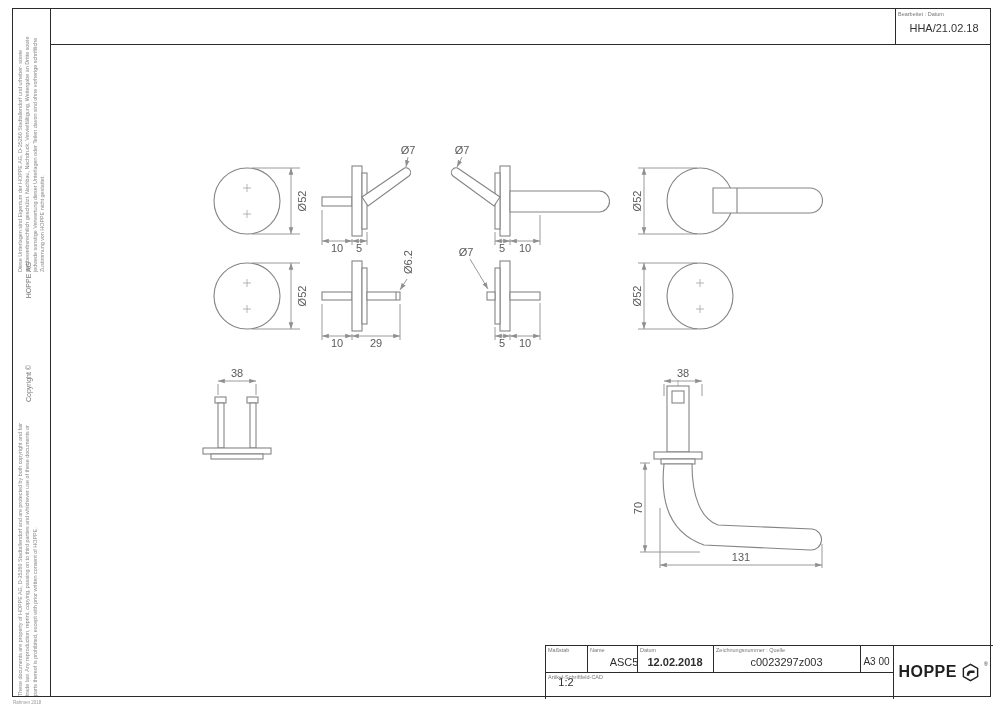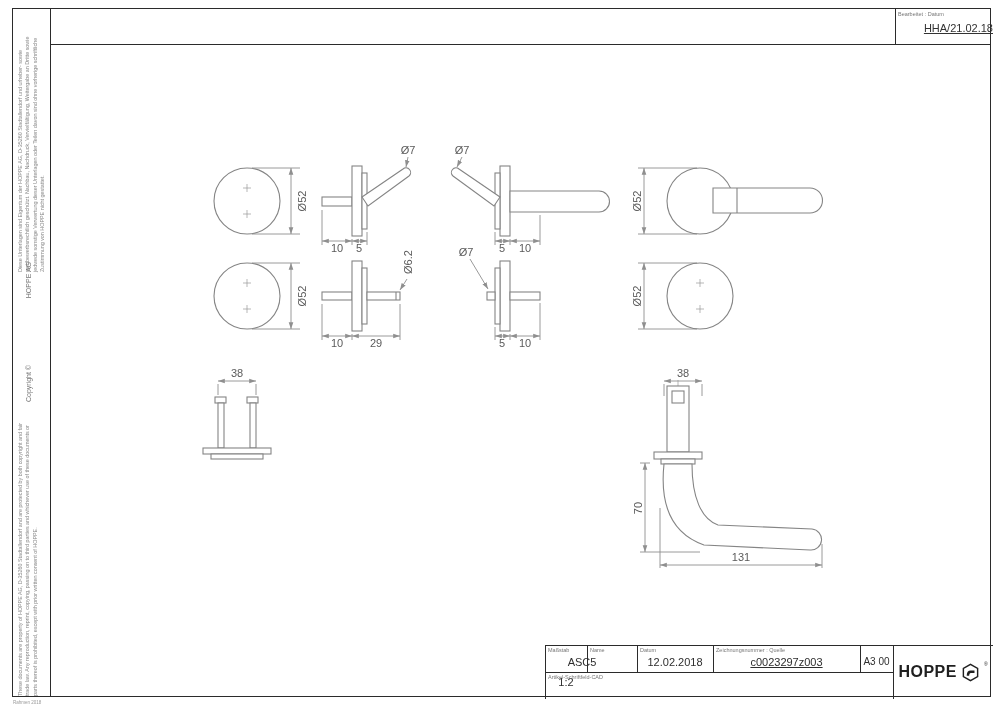--- a/index.html
+++ b/index.html
@@ -5,22 +5,22 @@
   html,body{margin:0;padding:0;background:#fff;}
   .page{position:relative;width:1000px;height:707px;background:#fff;overflow:hidden;
         font-family:"Liberation Sans",sans-serif;color:#222;}
   .outer-frame{position:absolute;left:12px;top:8px;width:979px;height:689px;
         border:1.6px solid #2b2b2b;box-sizing:border-box;}
   .hline,.vline{position:absolute;background:#2b2b2b;}
   
   .title-text{position:absolute;left:58px;top:8px;width:800px;height:36px;line-height:36px;
         font-size:15.5px;letter-spacing:.3px;color:#1c1c1c;}
   .meta-label{position:absolute;left:898px;top:11px;font-size:5.5px;color:#777;}
-  .meta-value{position:absolute;left:895px;top:22px;width:98px;text-align:right;
-        font-size:11px;color:#333;text-decoration:underline;}
+  .meta-value{position:absolute;left:895px;top:22px;width:98px;text-align:center;
+        font-size:11px;color:#333;}
   
   .rot{position:absolute;transform-origin:0 0;transform:rotate(-90deg);color:#8a8a8a;}
   .note-de{left:17px;top:272px;width:252px;font-size:5.4px;line-height:1.35;}
   .note-en{left:17px;top:696px;width:278px;font-size:5.4px;line-height:1.35;}
   .copyright-line{left:25px;top:402px;width:140px;font-size:7px;color:#777;
         display:flex;justify-content:space-between;}
   .frame-note{position:absolute;left:13px;top:699.5px;font-size:4.5px;color:#9a9a9a;}
   
   .drawing{position:absolute;left:50px;top:44px;width:943px;height:601px;}
   .p{stroke:#858585;stroke-width:1.1;fill:#fff;}
@@ -192,25 +192,25 @@
   <div class="vline" style="left:545px;top:645px;width:1.2px;height:54px;"></div>
   <div class="vline" style="left:587px;top:645px;width:1px;height:27px;"></div>
   <div class="vline" style="left:637px;top:645px;width:1px;height:27px;"></div>
   <div class="vline" style="left:713px;top:645px;width:1px;height:27px;"></div>
   <div class="vline" style="left:860px;top:645px;width:1px;height:27px;"></div>
   <div class="vline" style="left:893px;top:645px;width:1.2px;height:54px;"></div>
 
   <div class="tb-label" style="left:548px;top:647px;">Maßstab</div>
   <div class="tb-value tb-center" style="left:545px;top:656px;width:42px;margin-top:20px;">1:2</div>
   <div class="tb-label" style="left:590px;top:647px;">Name</div>
-  <div class="tb-value tb-center" style="left:557px;top:656px;width:50px;">ASC5</div>
+  <div class="tb-value tb-center" style="left:599px;top:656px;width:50px;">ASC5</div>
   <div class="tb-label" style="left:640px;top:647px;">Datum</div>
-  <div class="tb-value tb-center" style="left:637px;top:656px;width:76px;">12.02.2018</div>
+  <div class="tb-value tb-center" style="left:637px;top:656px;width:76px;font-weight:bold;">12.02.2018</div>
   <div class="tb-label" style="left:716px;top:647px;">Zeichnungsnummer : Quelle</div>
-  <div class="tb-value tb-center" style="left:713px;top:656px;width:147px;text-decoration:underline;">c0023297z003</div>
+  <div class="tb-value tb-center" style="left:713px;top:656px;width:147px;">c0023297z003</div>
   <div class="tb-value tb-center" style="left:860px;top:656px;width:33px;font-size:10px;">A3 00</div>
   <div class="tb-label" style="left:548px;top:674px;">Artikel-Schriftfeld-CAD</div>
 
   <div class="logo">
     <span class="logo-text">HOPPE</span>
     <svg width="19" height="19" viewBox="0 0 20 20">
       <polygon points="10,1.5 17.5,5.75 17.5,14.25 10,18.5 2.5,14.25 2.5,5.75" fill="none" stroke="#1f1f1f" stroke-width="1.5"></polygon>
       <path d="M6,13.5 Q6,7.8 10.2,7.8 L14.2,7.8 L14.2,10.4 L10.4,10.4 Q8.6,10.4 8.6,13.5 Z" fill="#1f1f1f"></path>
     </svg>
     <span class="logo-reg">®</span>

